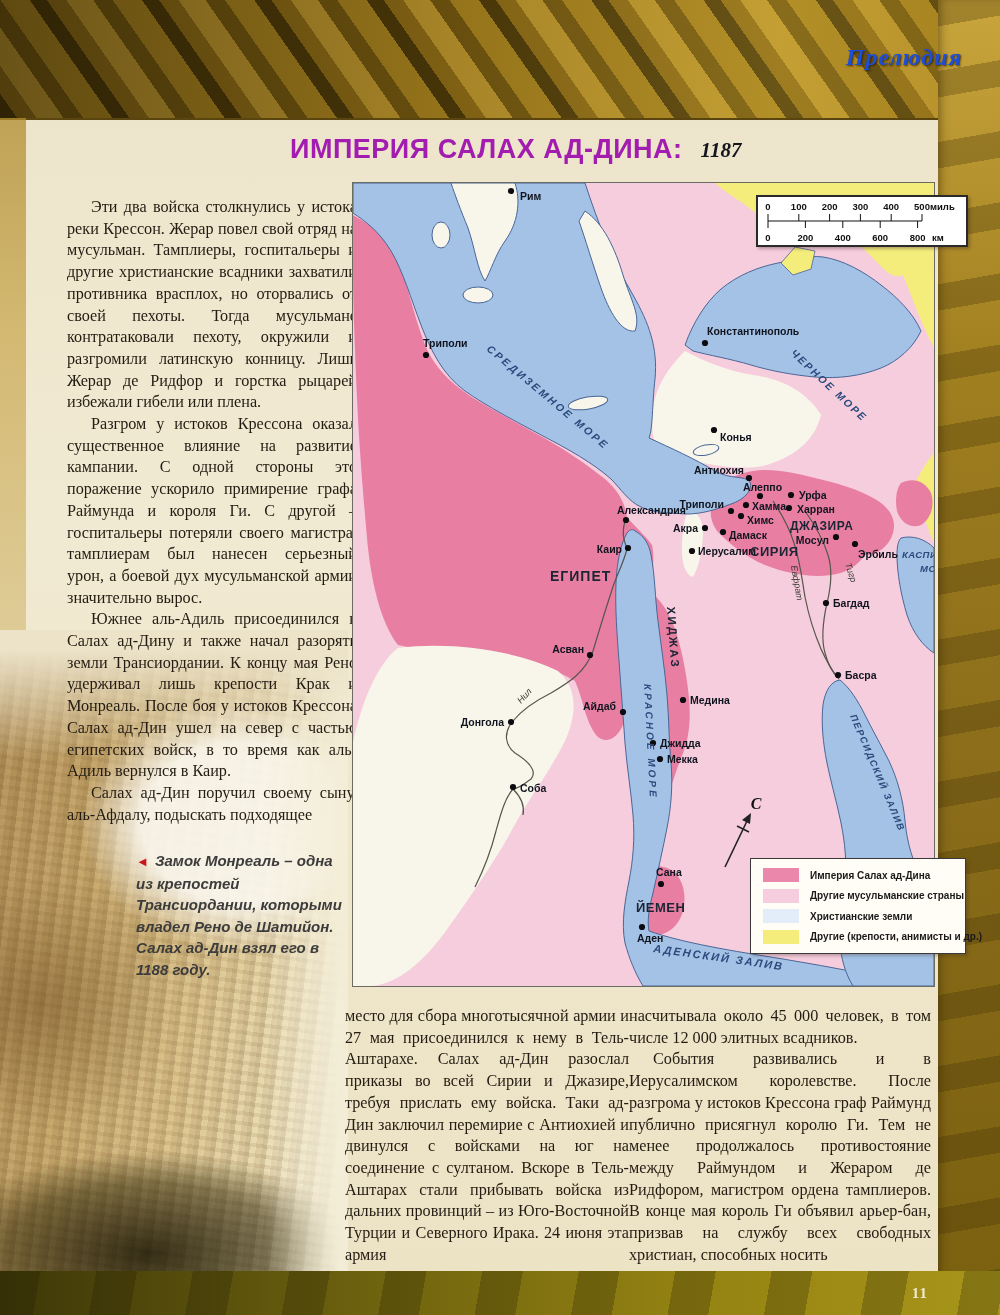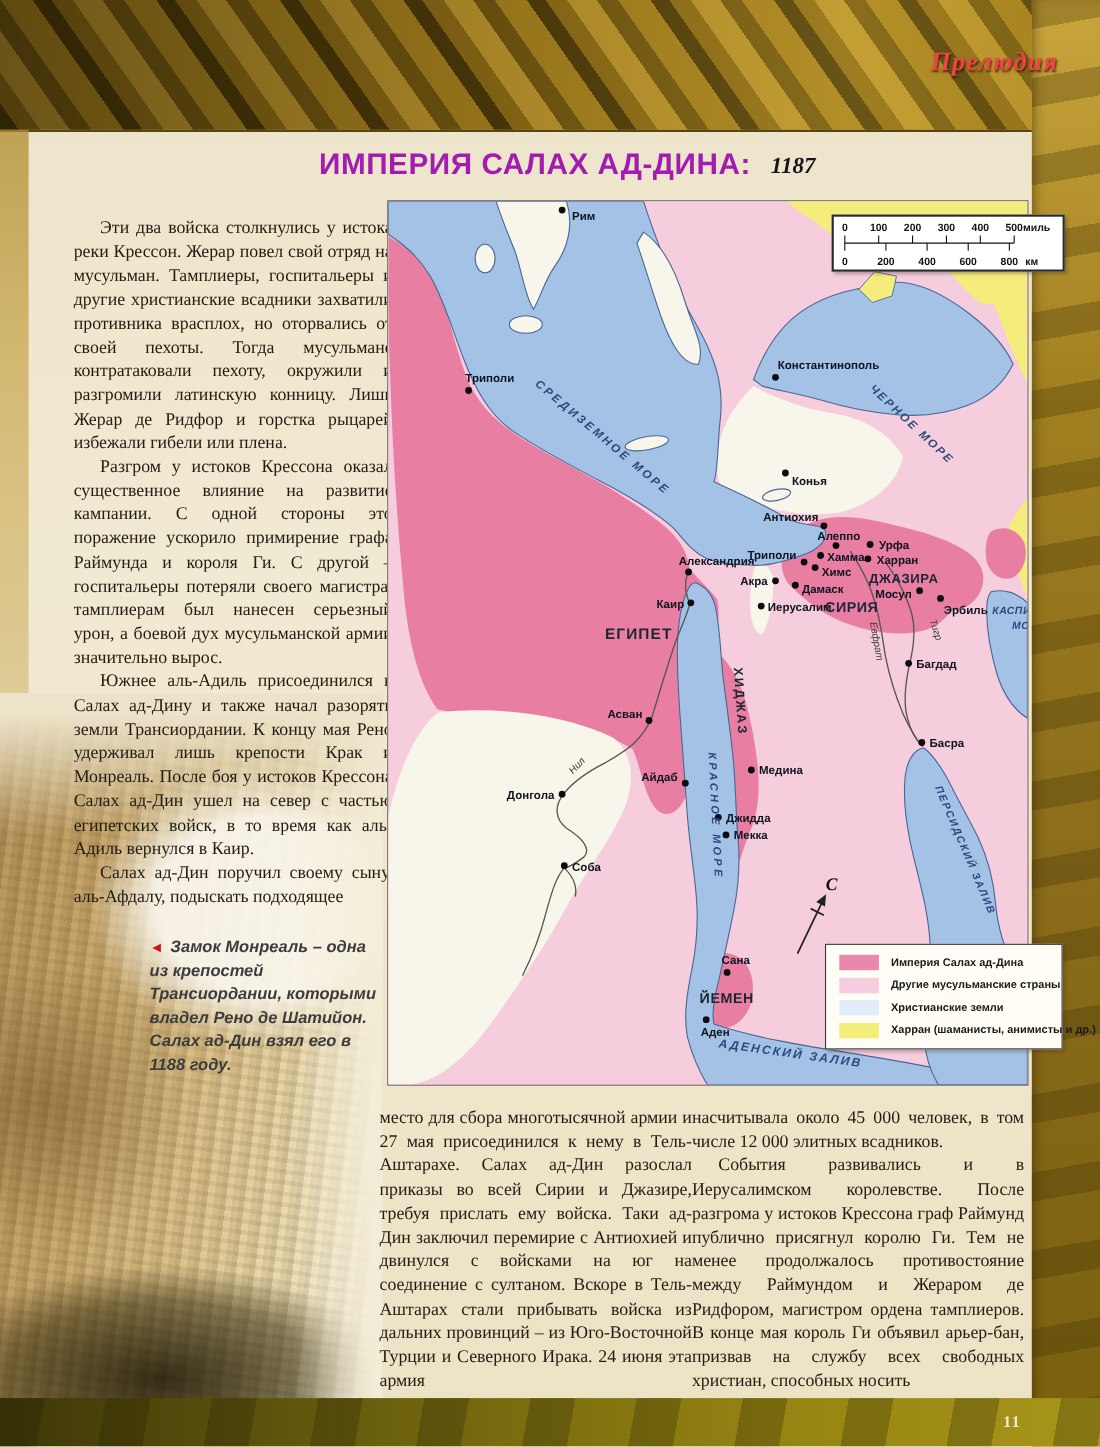--- a/index.html
+++ b/index.html
@@ -11,21 +11,21 @@
   
   #top-band{
     position:absolute;left:0;top:0;width:1000px;height:118px;
     background:
       linear-gradient(90deg,rgba(35,25,4,.55) 0%,rgba(90,65,12,.25) 45%,rgba(205,170,60,.30) 78%,rgba(160,125,30,.35) 100%),
       repeating-linear-gradient(55deg,#3f3007 0 14px,#8a6a16 14px 30px,#c09a30 30px 52px,#6b520f 52px 68px,#a8841f 68px 92px);
     border-bottom:2px solid #5a4510;
   }
   #header-label{
     position:absolute;top:44px;right:38px;
-    font:bold italic 24px "Liberation Serif",serif;color:#ef4444;
+    font:bold italic 24px "Liberation Serif",serif;color:#1d4ed8;
     text-shadow:1px 1px 2px rgba(40,25,0,.8);letter-spacing:1px;
   }
   #right-band{
     position:absolute;right:0;top:0;width:62px;height:1315px;
     background:
       repeating-linear-gradient(170deg,rgba(60,45,5,.28) 0 26px,rgba(0,0,0,0) 26px 70px),
       linear-gradient(180deg,#c9a53c 0%,#a07f20 28%,#8a6c1a 60%,#7a600f 100%);
     box-shadow:inset 6px 0 10px -4px rgba(50,35,5,.5);
   }
   #left-band{
@@ -312,17 +312,17 @@
         <div class="legend-row">
           <span class="legend-swatch" style="background: rgb(246, 205, 222);"></span>
           <span class="legend-label">Другие мусульманские страны</span>
         </div>
         <div class="legend-row">
           <span class="legend-swatch" style="background: rgb(227, 237, 249);"></span>
           <span class="legend-label">Христианские земли</span>
         </div>
         <div class="legend-row">
           <span class="legend-swatch" style="background: rgb(244, 237, 124);"></span>
-          <span class="legend-label">Харран (шаманисты, анимисты и др.)</span>
+          <span class="legend-label">Другие (крепости, анимисты и др.)</span>
         </div>
       </div>
   </div>
 </div>
 
 </body></html>

